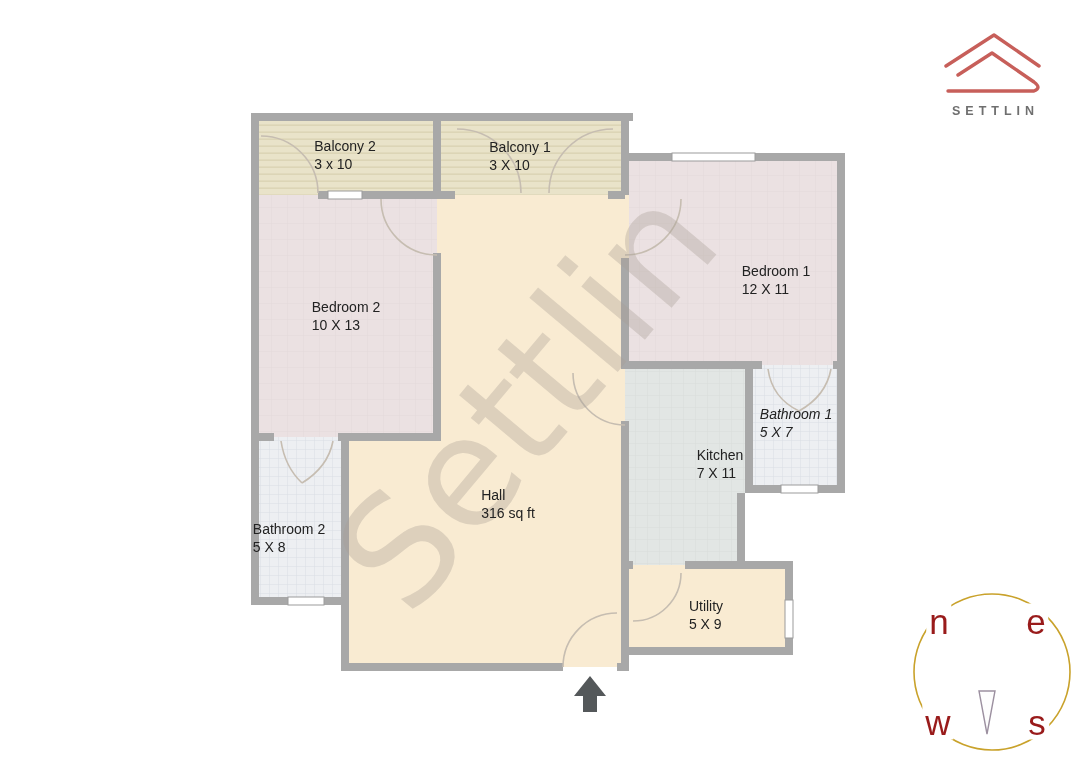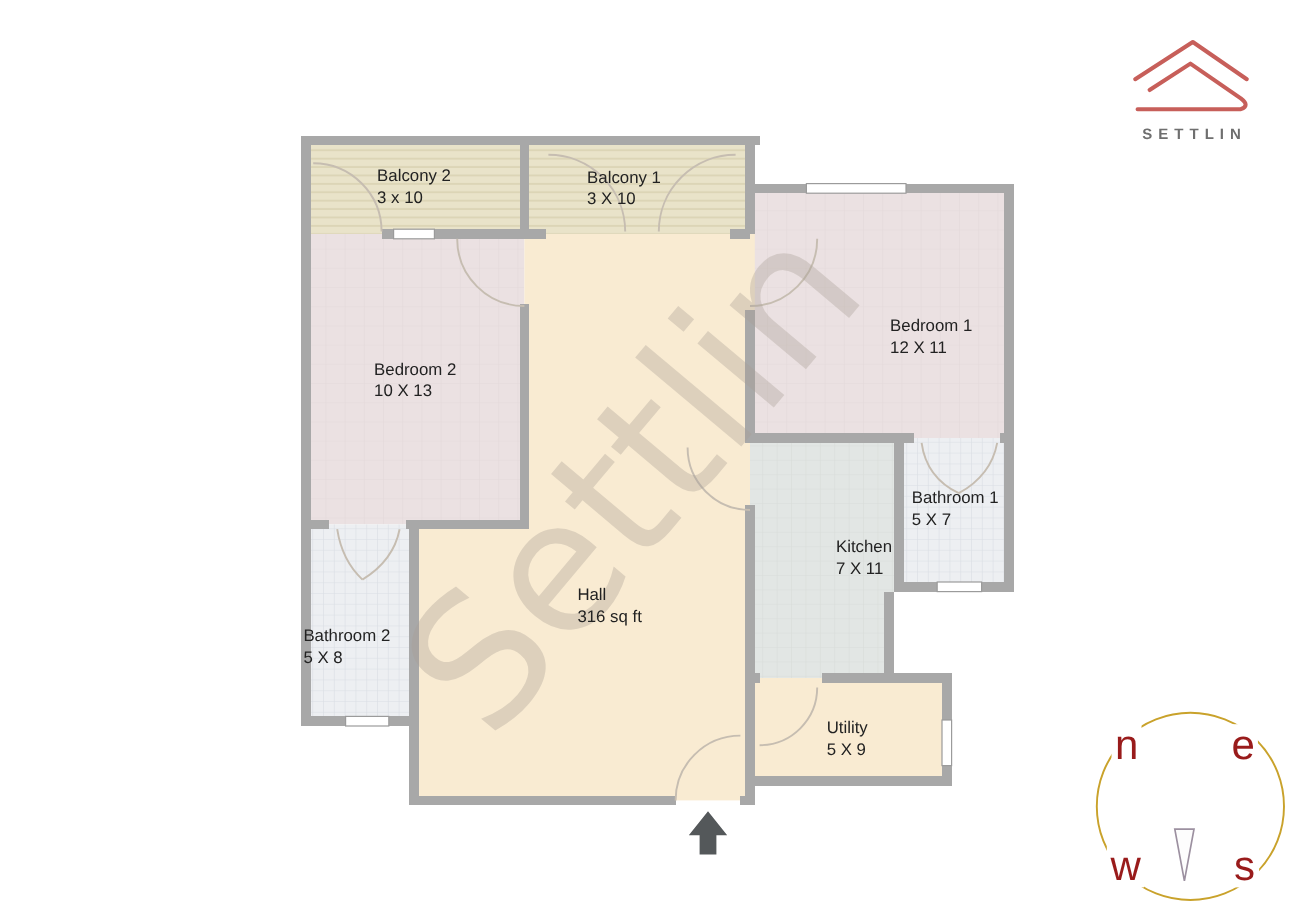--- a/index.html
+++ b/index.html
@@ -17,21 +17,21 @@
   
   .plan{position:absolute;left:0;top:0;}
   
   .room-label{position:absolute;transform:translate(-50%,-50%);
               font-size:14px;line-height:1.28;color:#222;white-space:nowrap;}
   #lbl-balcony2{left:345px;top:156px;}
   #lbl-balcony1{left:520px;top:157px;}
   #lbl-bedroom2{left:346px;top:317px;}
   #lbl-bedroom1{left:776px;top:281px;}
   #lbl-bathroom2{left:289px;top:522px;margin-top:17px;}
-  #lbl-bathroom1{left:796px;top:424px;}
+  #lbl-bathroom1{left:796px;top:424px;font-style:italic;}
   #lbl-kitchen{left:681px;top:465px;margin-left:39px;}
   #lbl-hall{left:508px;top:505px;}
   #lbl-utility{left:706px;top:616px;}
   
   .compass{position:absolute;left:905px;top:580px;width:175px;height:180px;}
   .compass-letter{position:absolute;transform:translate(-50%,-50%);font-size:35px;
                   color:#991b1b;background:#fff;padding:0 3px;line-height:1;}
   #cl-n{left:34px;top:41px;}
   #cl-e{left:131px;top:41px;}
   #cl-w{left:33px;top:142px;}

